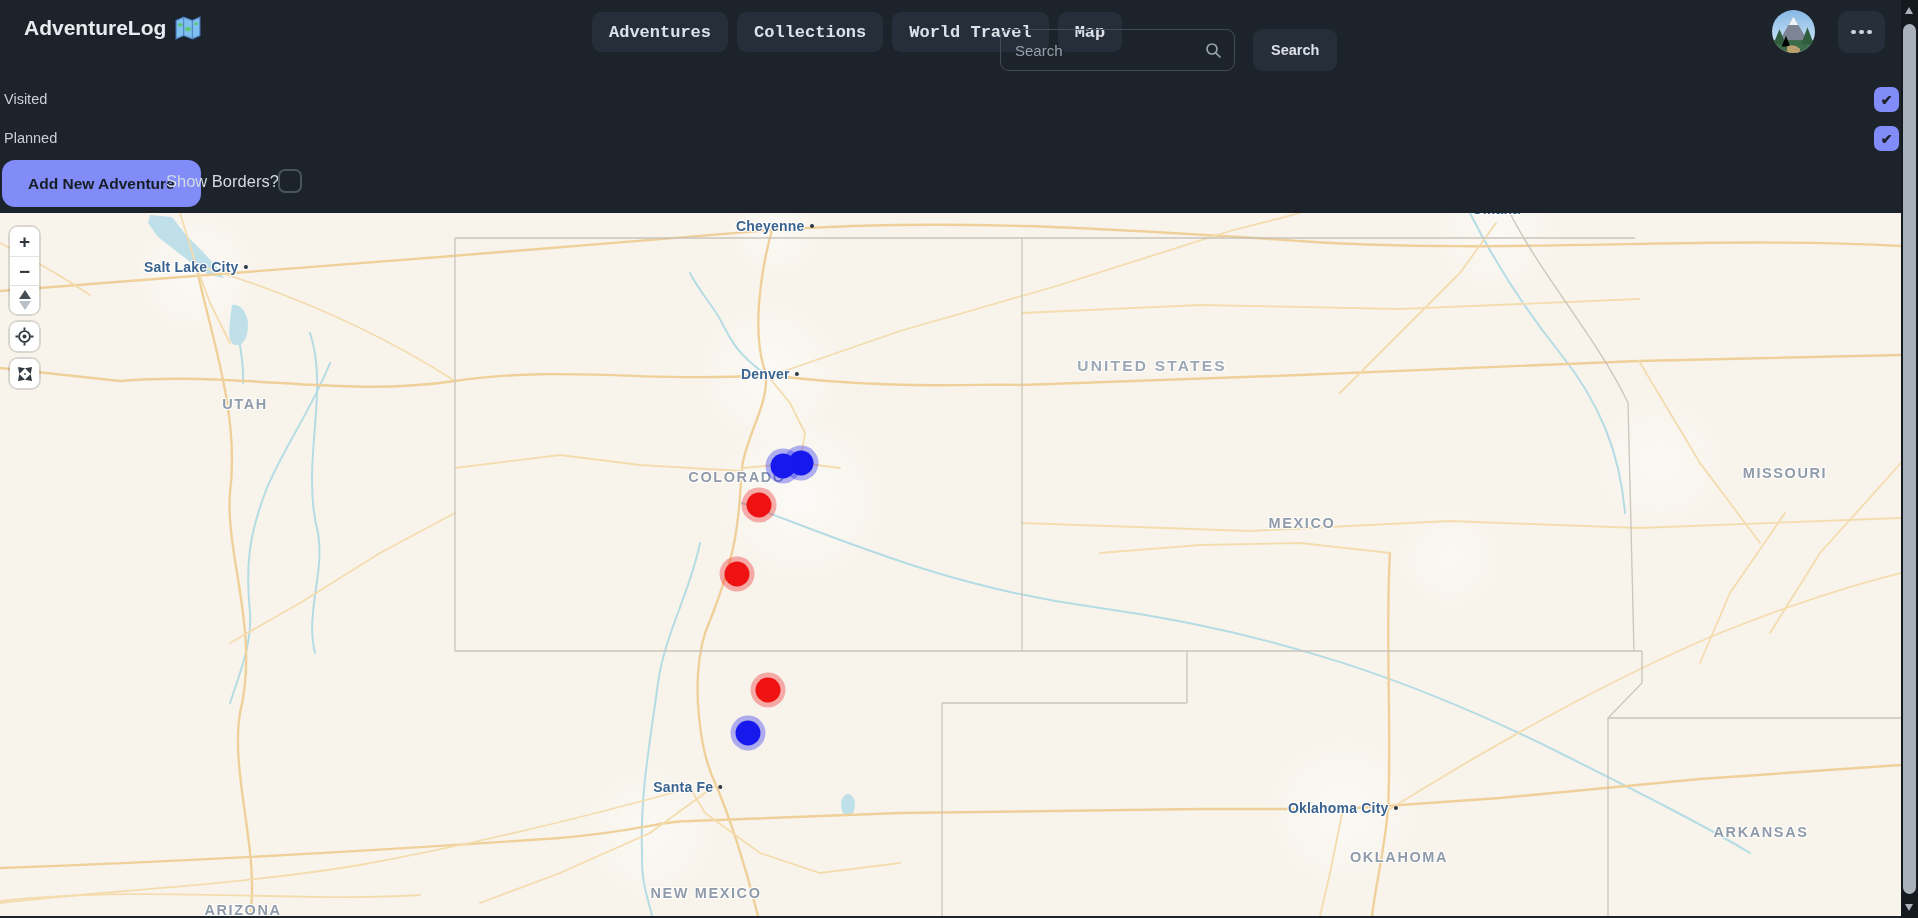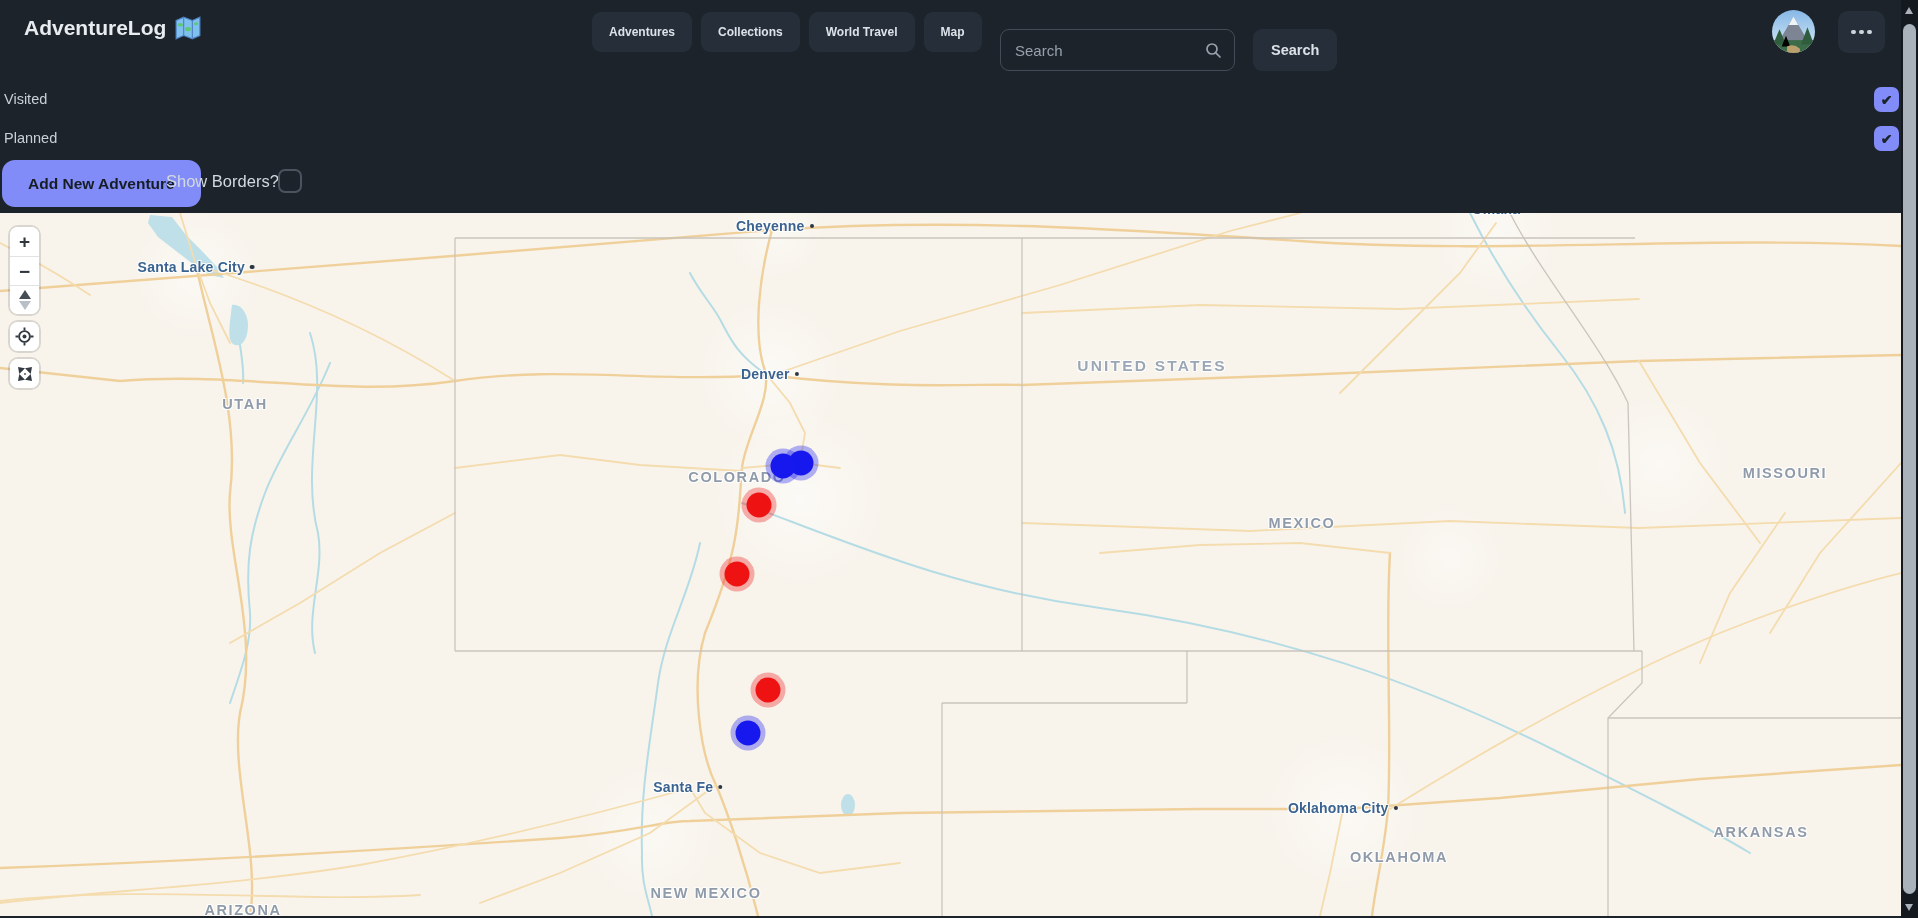--- a/index.html
+++ b/index.html
@@ -9,21 +9,21 @@
     background:#1d232a; font-family:"Liberation Sans", sans-serif;
   }
 
   
   .navbar { position:absolute; top:0; left:0; width:1918px; height:64px; background:#1d232a; }
   .logo { position:absolute; left:24px; top:15px; display:flex; align-items:center; gap:9px;
           font-size:21px; font-weight:700; color:#e8ecf1;text-align:right; }
   .logo-icon { width:26px; height:26px; display:inline-block; }
   .nav-links { position:absolute; left:592px; top:12px; display:flex; gap:9px; }
   .nav-btn { background:#262e39; color:#dde2e9; border:none; border-radius:9px; height:40px;
-             padding:0 17px; font-size:12px; font-weight:600; font-family:Liberation Sans, sans-serif; cursor:pointer; }
+             padding:0 17px; font-size:17px; font-weight:600; font-family:Liberation Mono, monospace; cursor:pointer; }
   .search-wrap { position:absolute; left:1000px; top:29px; display:flex; gap:18px; align-items:flex-end; }
   .search-box { width:235px; height:42px; border:1px solid #434b56; border-radius:9px;
                 display:flex; align-items:center; padding:0 12px; background:transparent; }
   .search-box input { background:transparent; border:none; outline:none; color:#cfd5dc;
                       font-size:15px; flex:1; font-family:inherit; min-width:0; }
   .search-box input::placeholder { color:#97a0ab; }
   .search-btn { background:#262e39; color:#dde2e9; border:none; border-radius:9px; height:42px;
                 padding:0 18px; font-size:14.5px; font-weight:600; font-family:inherit; cursor:pointer; }
   .avatar { position:absolute; left:1772px; top:10px; width:43px; height:43px; border-radius:50%;
             overflow:hidden; cursor:pointer; }
@@ -233,21 +233,21 @@
       <path d="M1608 505 H1901"></path>
     </g>
   </svg>
 
   <div id="label-layer">
       <div class="map-label city-label" style="left: 775px; top: 13px;">
         <span>Cheyenne</span>
         <span class="city-dot"></span>
       </div>
       <div class="map-label city-label" style="left: 196px; top: 54px;">
-        <span>Santa Lake City</span>
+        <span>Salt Lake City</span>
         <span class="city-dot"></span>
       </div>
       <div class="map-label city-label" style="left: 770px; top: 161px;">
         <span>Denver</span>
         <span class="city-dot"></span>
       </div>
       <div class="map-label city-label" style="left: 688px; top: 574px;">
         <span>Santa Fe</span>
         <span class="city-dot"></span>
       </div>

